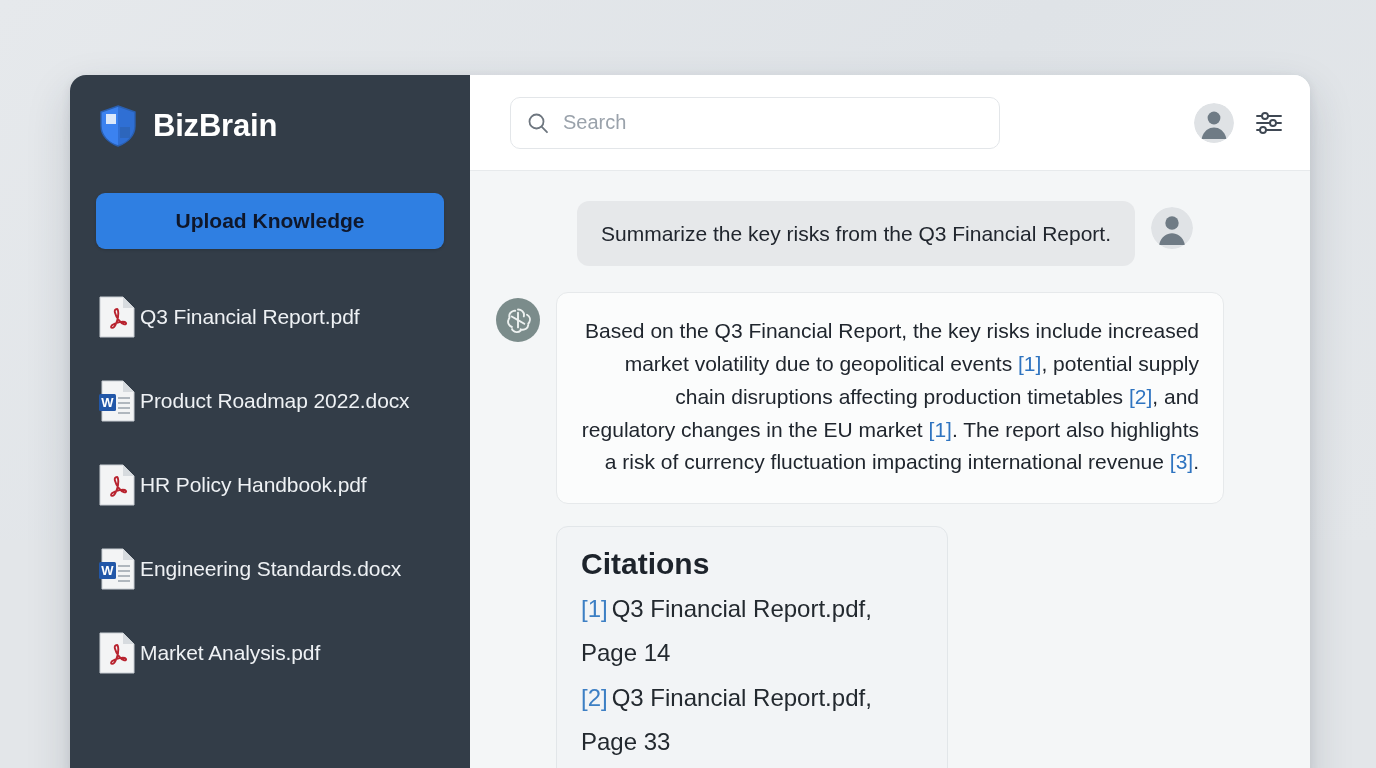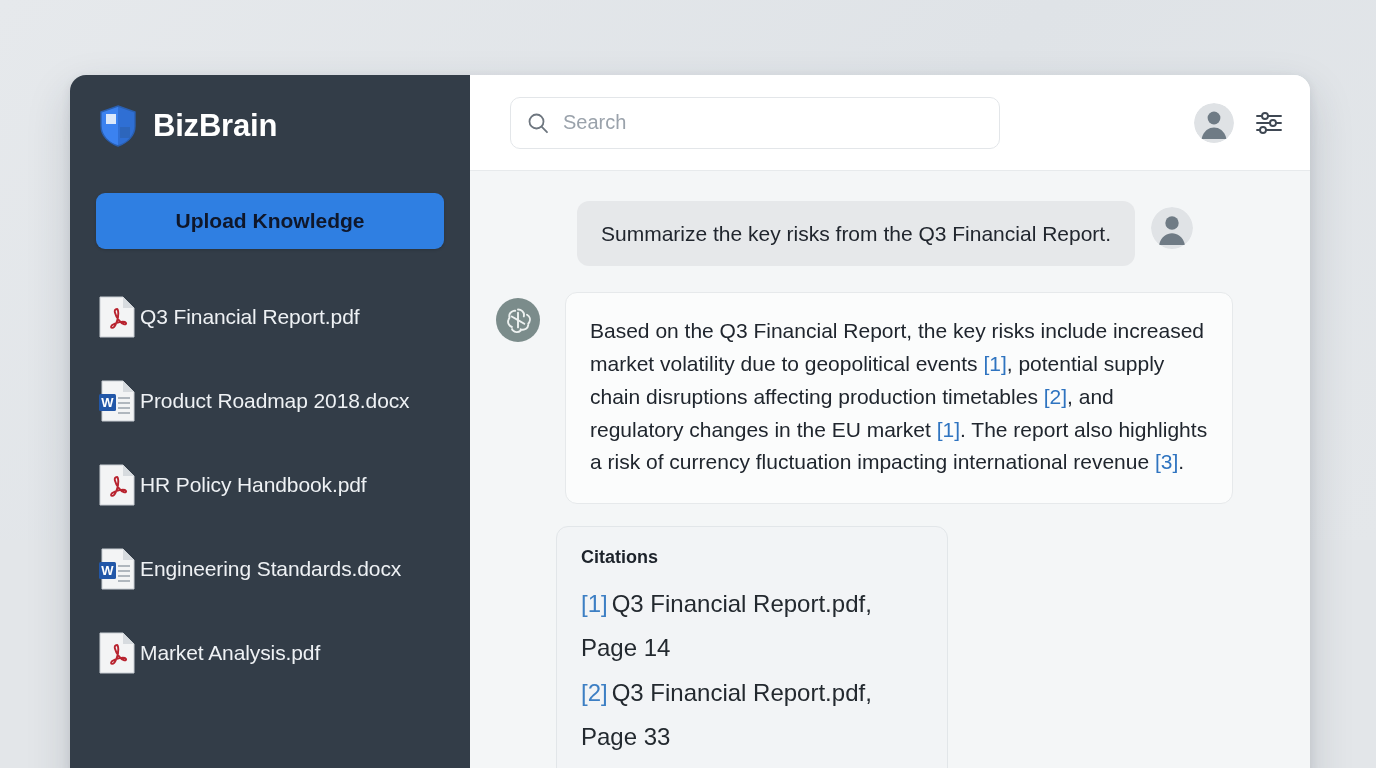--- a/index.html
+++ b/index.html
@@ -157,22 +157,23 @@
   .avatar-sm {
     width: 42px; height: 42px;
     flex: 0 0 42px;
     border-radius: 50%;
     margin-top: 6px;
     display: block;
   }
   .row-bot {
     display: flex;
     align-items: flex-start;
-    gap: 25px;
+    gap: 16px;
     margin-bottom: 22px;
+    text-align: right;
   }
   .bot-avatar { width: 44px; height: 44px; flex: 0 0 44px; margin-top: 6px; display: block; }
   .bubble-bot {
     background: #fbfcfc;
     border: 1px solid #e6e9eb;
     border-radius: 12px;
     padding: 22px 24px 24px 24px;
     font-size: 21px;
     line-height: 1.56;
     color: #20262e;
@@ -182,24 +183,24 @@
 
   .citations {
     margin-left: 60px;
     background: #f2f4f6;
     border: 1px solid #e2e6e9;
     border-radius: 12px;
     padding: 20px 24px 24px 24px;
     width: 392px;
   }
   .citations-title {
-    font-size: 18px;
+    font-size: 30px;
     font-weight: bold;
     color: #1d232b;
-    margin-bottom: 14px;
+    margin-bottom: 6px;
   }
   .citation-row {
     font-size: 24px;
     color: #23292f;
     line-height: 1.85;
     cursor: pointer;
   }
   .citation-row .cite-num { color: #3d7fc4; margin-right: 4px; }
 </style>
 </head>
@@ -246,21 +247,21 @@
               <g stroke="#9aa3ab" stroke-width="1.5">
                 <line x1="20" y1="19" x2="32" y2="19"></line>
                 <line x1="20" y1="24" x2="32" y2="24"></line>
                 <line x1="20" y1="29" x2="32" y2="29"></line>
                 <line x1="20" y1="34" x2="32" y2="34"></line>
               </g>
               <rect x="1" y="15" width="17" height="17" rx="1.5" fill="#2257a8"></rect>
               <text x="9.5" y="28" font-family="Liberation Sans, sans-serif" font-size="13" font-weight="bold" fill="#ffffff" text-anchor="middle">W</text>
             </svg>
           </span>
-          <span class="file-name">Product Roadmap 2018.docx</span>
+          <span class="file-name">Product Roadmap 2022.docx</span>
         </div>
 
         <div class="file-item">
           <span>
             <svg class="file-icon" viewBox="0 0 38 44" xmlns="http://www.w3.org/2000/svg">
               <path d="M2 2 H25 L36 13 V42 H2 Z" fill="#f3f4f5" stroke="#c9ced3" stroke-width="1"></path>
               <path d="M25 2 L36 13 H25 Z" fill="#d7dbdf"></path>
               <path d="M19 14 c-2 0 -2.6 1.6 -2.1 3.6 c.5 2 2.2 5.4 3.9 7.6 c1.6 2.1 3.8 3.8 5.4 4.1 c1.6 .3 2.3 -.6 1.7 -1.5 c-.7 -1 -3.2 -1.3 -6.3 -.7 c-3.2 .6 -6.3 1.9 -7.7 3.2 c-1.3 1.3 -1 2.6 .3 2.6 c1.5 0 3.1 -2.3 4.3 -5.3 c1.2 -3 1.9 -6.6 1.8 -9.3 c-.1 -2.6 -.6 -4.3 -1.3 -4.3 z" fill="none" stroke="#b8232f" stroke-width="1.9" stroke-linejoin="round"></path>
             </svg>
           </span>

